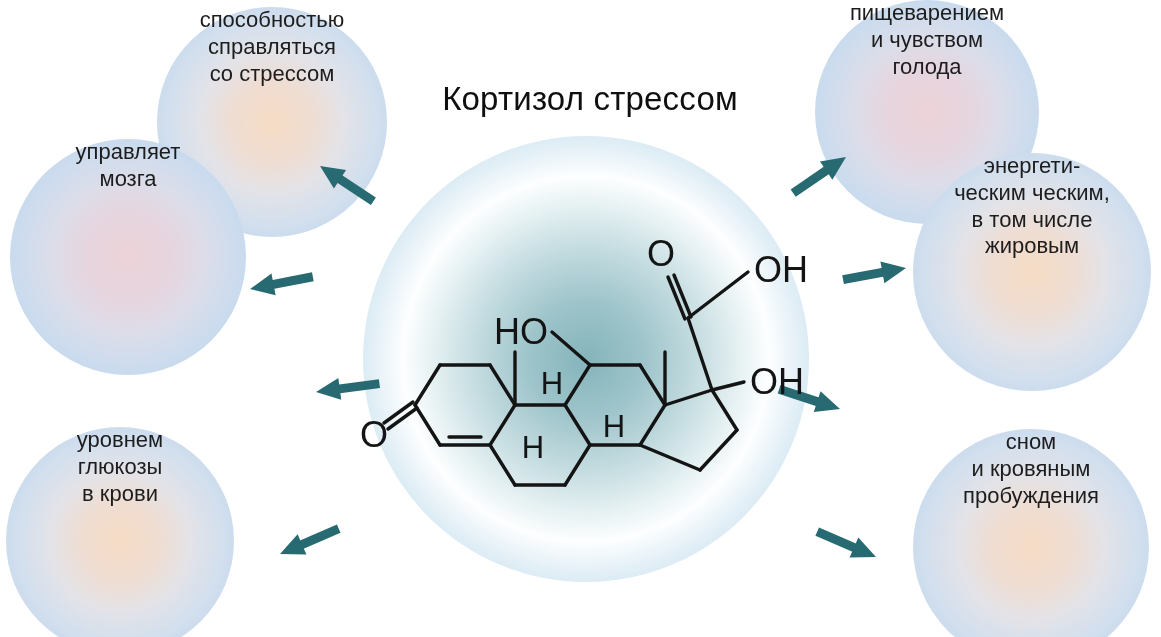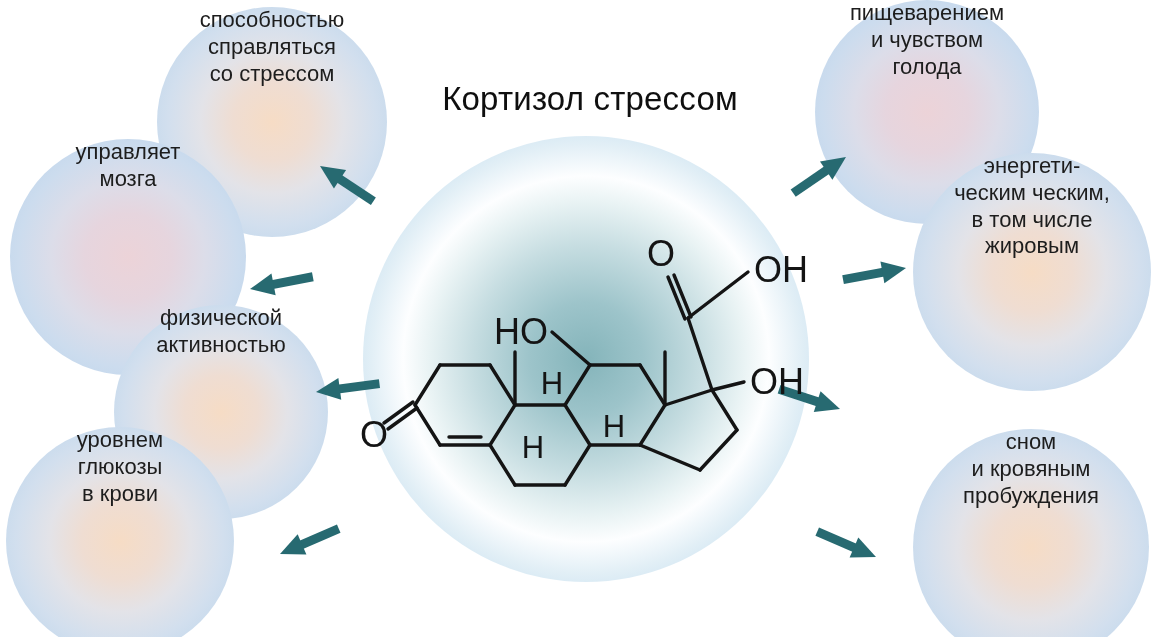--- a/index.html
+++ b/index.html
@@ -56,24 +56,20 @@
     <span class="label">способностью
 справляться
 со стрессом</span>
   </div>
 
   <div class="bubble cool" style="left:10px;top:139px;width:236px;height:236px">
     <span class="label">управляет
 мозга</span>
   </div>
 
-  <div class="bubble warm" style="left:114px;top:305px;width:214px;height:214px">
-    <span class="label">физической
-активностью</span>
-  </div>
 
   <div class="bubble warm" style="left:6px;top:427px;width:228px;height:228px">
     <span class="label">уровнем
 глюкозы
 в крови</span>
   </div>
 
   <div class="bubble cool" style="left:815px;top:0px;width:224px;height:224px">
     <span class="label">пищеварением
 и чувством

